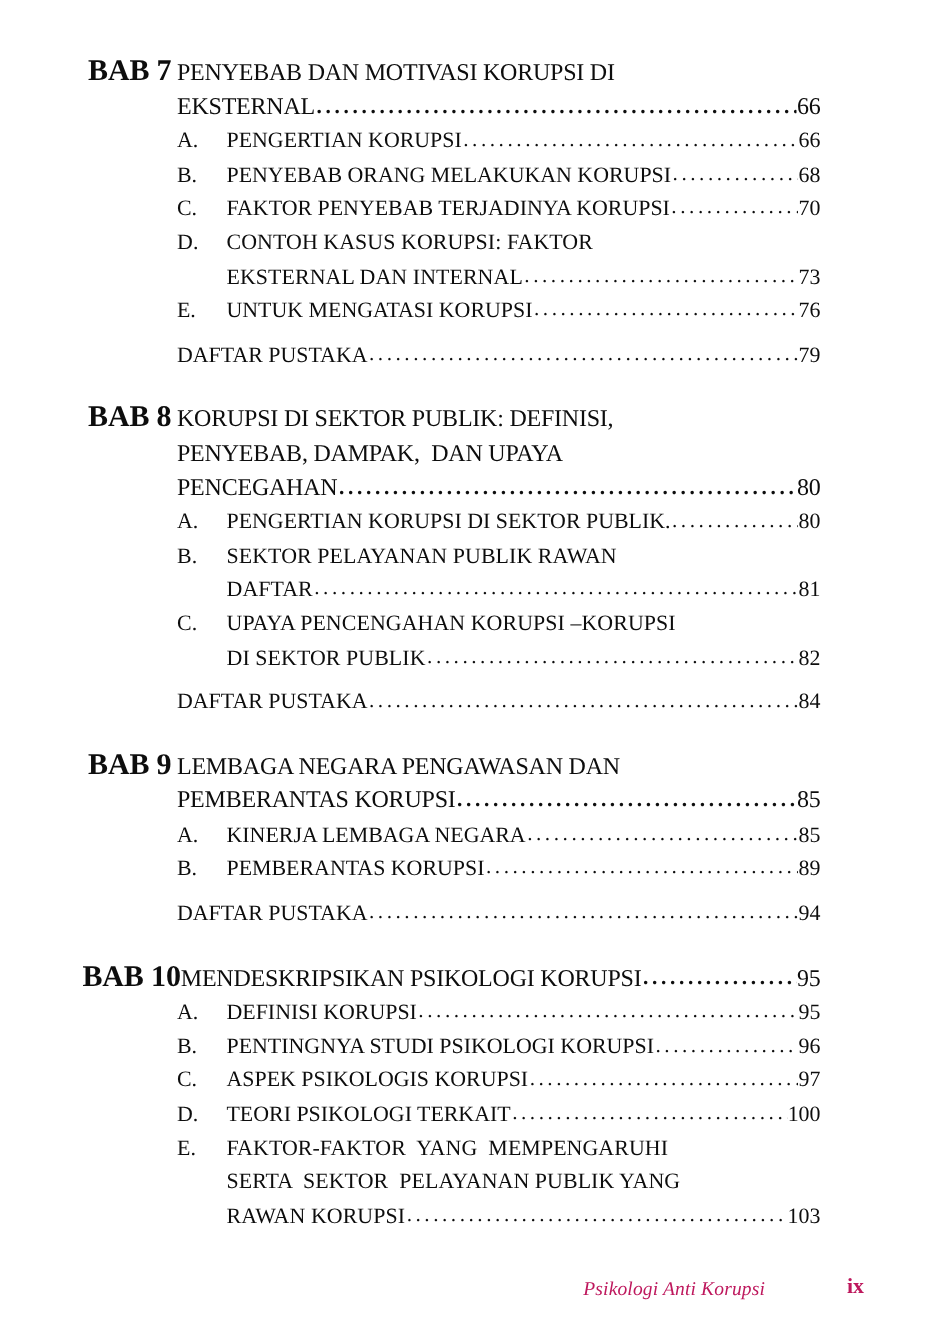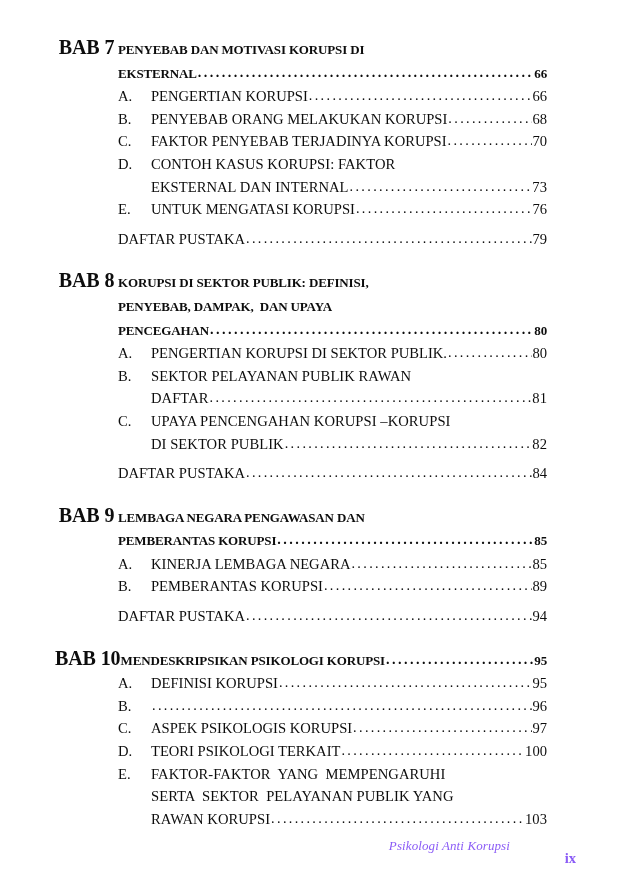--- a/index.html
+++ b/index.html
@@ -94,22 +94,22 @@
     flex: 0 0 auto;
     text-align: right;
     white-space: nowrap;
     font-size: 14.6px;
     padding-left: 0.5px;
   }
 
   
   .chapter-title .entry-text,
   .chapter-title .pageno {
-    font-weight: bold;
-    font-size: 13px;
+    font-weight: normal;
+    font-size: 16px;
     letter-spacing: -0.15px;
   }
   .chapter-title .leader::before {
     font-weight: bold;
     letter-spacing: -0.55px;
   }
 
   
   .section-row .entry-text { font-size: 14.6px; }
 
@@ -120,23 +120,23 @@
   
   .just { letter-spacing: 0.05px; }
 
   
   .footer {
     position: absolute;
     left: 55px;
     right: 55px;
     bottom: 28px;
     display: flex;
-    align-items: flex-start;
+    align-items: flex-end;
     justify-content: flex-end;
-    color: #8b5cf6;
+    color: #be185d;
   }
   .footer-title {
     font-style: italic;
     font-size: 13px;
     letter-spacing: 0.1px;
   }
   .footer-pageno {
     font-weight: bold;
     font-size: 14.5px;
     margin-left: 44px;
@@ -412,20 +412,21 @@
               <span class="leader"></span>
               <span class="pageno">95</span>
             </div>
           </div>
         </div>
         <div class="toc-row section-row">
           <div class="bab-label blank"></div>
           <div class="row-body">
             <div class="item-letter">B.</div>
             <div class="entry">
+              <span class="entry-text ">PENTINGNYA STUDI PSIKOLOGI KORUPSI</span>
               <span class="leader"></span>
               <span class="pageno">96</span>
             </div>
           </div>
         </div>
         <div class="toc-row section-row">
           <div class="bab-label blank"></div>
           <div class="row-body">
             <div class="item-letter">C.</div>
             <div class="entry">

